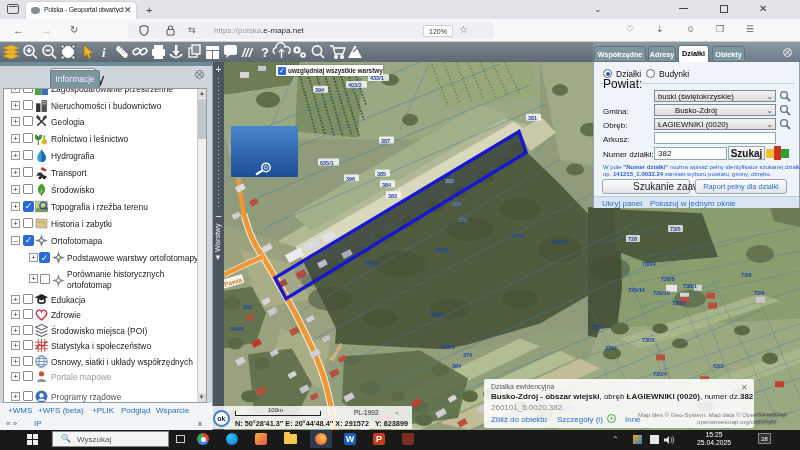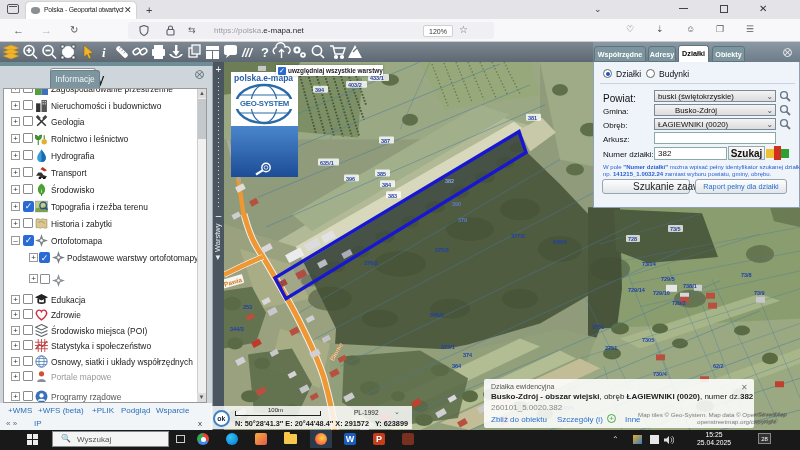--- a/index.html
+++ b/index.html
@@ -324,20 +324,21 @@
 
     <div class="abs" style="left:0;top:178px;width:200px;height:26px;">
       <span class="pm" style="left:25px;top:7px;">+</span>
           <span class="cb" style="left:36px;top:7px;"></span>
       <svg class="licon" style="left:48px;top:7px;" viewBox="0 0 12 12">
             <g fill="#8a8f94">
               <polygon points="6,0 7.5,4.5 12,6 7.5,7.5 6,12 4.5,7.5 0,6 4.5,4.5"></polygon>
             </g>
             <circle cx="6" cy="6" r="1.6" fill="#fff" stroke="#8a8f94" stroke-width="0.6"></circle>
           </svg>
+      <span class="lbl" style="left:63px;top:2px;">Porównanie historycznych<br>ortofotomap</span>
     </div>
 
     <div class="abs" style="left:0;top:204px;width:200px;height:16px;">
       <span class="pm">+</span>
           <span class="cb"></span>
       <svg class="licon" viewBox="0 0 12 12">
             <polygon points="6,1 12,4 6,7 0,4" fill="#222"></polygon>
             <path d="M3,5.5 L3,8.5 C3,9.5 9,9.5 9,8.5 L9,5.5" fill="none" stroke="#222" stroke-width="1.6"></path>
           </svg>
       <span class="lbl">Edukacja</span>
@@ -758,34 +759,20 @@
     <rect x="221" y="278" width="23" height="9" fill="#fff" opacity="0.9" rx="1"></rect>
     <text x="224" y="285.5" font-size="6.5" fill="#d07a1a" font-weight="bold" font-family="Liberation Sans,sans-serif">Pawia</text>
   </g>
 
   <text x="320" y="364" font-size="6.5" fill="#fff" stroke="#c87018" stroke-width="0.3" font-weight="bold" transform="rotate(-60 326 352)" font-family="Liberation Sans,sans-serif">Błonie</text>
 
   <text x="639" y="418" font-size="6.2" fill="#555" opacity="0.85" font-family="Liberation Sans,sans-serif">Map tiles © Geo-System. Map data © OpenStreetMap</text>
   <text x="698" y="425" font-size="6.2" fill="#555" opacity="0.85" font-family="Liberation Sans,sans-serif">openstreetmap.org/copyright</text>
 </svg>
 
-<div class="abs" style="left:231px;top:72px;width:67px;height:54px;background:#fff;">
-
-  <div class="abs" style="left:3px;top:1px;width:62px;overflow:hidden;font-size:8.5px;font-weight:bold;color:#2a5fa8;white-space:nowrap;">polska.e-mapa</div>
-
-  <svg class="abs" style="left:3px;top:11px;" width="61" height="42" viewBox="0 0 61 42">
-    <ellipse cx="30" cy="21" rx="28" ry="19" fill="none" stroke="#2a6aa8" stroke-width="2.4"></ellipse>
-    <ellipse cx="30" cy="21" rx="13" ry="19" fill="none" stroke="#2a6aa8" stroke-width="1.2"></ellipse>
-    <line x1="6" y1="12" x2="54" y2="12" stroke="#2a6aa8" stroke-width="1.2"></line>
-    <line x1="6" y1="30" x2="54" y2="30" stroke="#2a6aa8" stroke-width="1.2"></line>
-    <line x1="2" y1="21" x2="58" y2="21" stroke="#2a6aa8" stroke-width="1"></line>
-    <rect x="0" y="16" width="61" height="10" fill="#fff"></rect>
-  </svg>
-  <div class="abs" style="left:0;top:27px;width:67px;text-align:center;font-size:7.8px;font-weight:bold;color:#2a6aa8;letter-spacing:-0.3px;">GEO-SYSTEM</div>
-</div>
 
 <div class="abs" style="left:231px;top:126px;width:67px;height:51px;background:linear-gradient(#4a86cc,#1c4d96);color:#fff;text-align:center;">
   <svg style="position:absolute;left:23px;top:36px;" width="20" height="14" viewBox="0 0 20 14">
     <circle cx="12" cy="5.5" r="4.2" fill="none" stroke="#fff" stroke-width="1.4"></circle>
     <circle cx="12" cy="5.5" r="1.8" fill="none" stroke="#fff" stroke-width="0.8"></circle>
     <line x1="8.6" y1="8.4" x2="2" y2="12.5" stroke="#fff" stroke-width="2.2"></line>
   </svg>
 </div>
 
 <div class="abs" style="left:276px;top:65px;width:107px;height:11px;background:#fff;box-shadow:0 0 2px rgba(0,0,0,.3);">
@@ -798,21 +785,21 @@
 
   <div class="abs" style="left:9px;top:7px;width:9px;height:9px;border:1px solid #666;border-radius:50%;background:#fff;">
     <div style="position:absolute;left:1.5px;top:1.5px;width:4px;height:4px;background:#1a56c4;border-radius:50%;"></div>
   </div>
   <div class="abs" style="left:22px;top:7px;font-size:8.5px;color:#111;">Działki</div>
 
   <div class="abs" style="left:52px;top:7px;width:9px;height:9px;border:1px solid #666;border-radius:50%;background:#fff;"></div>
   <div class="abs" style="left:65px;top:7px;font-size:8.5px;color:#111;">Budynki</div>
   <div class="abs" style="left:6px;top:21px;width:195px;border-top:1px solid #c8d4e0;"></div>
 
-  <div class="abs" style="left:9px;top:31px;font-size:10px;color:#111;">Powiat:</div>
+  <div class="abs" style="left:9px;top:15px;font-size:12px;color:#111;">Powiat:</div>
   <div class="abs" style="left:60px;top:28px;width:122px;height:12px;background:linear-gradient(#f4f4f4,#dcdcdc);border:1px solid #7a8a99;font-size:7.8px;color:#111;line-height:11px;padding-left:3px;">buski (świętokrzyskie)<span style="position:absolute;right:2px;color:#556;">⌄</span></div>
   <svg class="abs" style="left:185px;top:28px;" width="12" height="12" viewBox="0 0 12 12">
         <circle cx="5" cy="5" r="3.4" fill="none" stroke="#6a7684" stroke-width="1.4"></circle>
         <line x1="7.6" y1="7.6" x2="11" y2="11" stroke="#6a7684" stroke-width="1.8"></line>
       </svg>
 
   <div class="abs" style="left:9px;top:45px;font-size:8px;color:#111;">Gmina:</div>
   <div class="abs" style="left:60px;top:42px;width:122px;height:12px;background:linear-gradient(#f4f4f4,#dcdcdc);border:1px solid #7a8a99;font-size:7.8px;color:#111;line-height:11px;padding-left:20px;">Busko-Zdrój<span style="position:absolute;right:2px;color:#556;">⌄</span></div>
   <svg class="abs" style="left:185px;top:42px;" width="12" height="12" viewBox="0 0 12 12">
         <circle cx="5" cy="5" r="3.4" fill="none" stroke="#6a7684" stroke-width="1.4"></circle>
@@ -836,20 +823,24 @@
   <div class="abs" style="left:172px;top:87px;width:8px;height:9px;background:#f0c030;"></div>
   <div class="abs" style="left:180px;top:84px;width:7px;height:14px;background:#d03020;"></div>
   <div class="abs" style="left:187px;top:87px;width:8px;height:9px;background:#30a030;"></div>
 
   <div class="abs" style="left:9px;top:102px;width:198px;font-size:6px;color:#2a5fd0;line-height:7.2px;white-space:nowrap;">W pole <b>"Numer działki"</b> można wpisać pełny identyfikator szukanej działki<br>np. <b>141215_1.0032.24</b> zamiast wyboru powiatu, gminy, obrębu.</div>
 
   <div class="abs" style="left:8px;top:117px;width:88px;height:15px;background:linear-gradient(#fdfdfd,#e2e6ea);border:1px solid #98a4b0;border-radius:3px;font-size:10px;color:#222;text-align:center;line-height:14px;white-space:nowrap;padding-left:30px;">Szukanie zaawansowane</div>
 
   <div class="abs" style="left:101px;top:117px;width:92px;height:15px;background:linear-gradient(#fdfdfd,#e2e6ea);border:1px solid #98a4b0;border-radius:3px;font-size:7.3px;color:#2a6fd0;text-align:center;line-height:14px;white-space:nowrap;">Raport pełny dla działki</div>
 
+  <div class="abs" style="left:0;top:134px;width:205px;height:12px;background:#d9e6f2;border-top:1px solid #b8c8d8;">
+    <span style="position:absolute;left:8px;top:2px;font-size:8px;color:#2a6fd0;">Ukryj panel</span>
+    <span style="position:absolute;left:56px;top:2px;font-size:8px;color:#2a6fd0;">Pokazuj w jednym oknie</span>
+  </div>
 </div>
 
 <div class="abs" style="left:593px;top:42px;width:211px;height:20px;background:linear-gradient(#8b99a5,#6d7c89);">
   <div class="abs" style="left:1px;top:4px;width:52px;height:16px;background:#7d959e;border:1px solid #5f757e;border-radius:3px 3px 0 0;font-size:7.2px;color:#fff;text-align:center;line-height:15px;font-weight:bold;">Współrzędne</div>
   <div class="abs" style="left:55px;top:4px;width:28px;height:16px;background:#7d959e;border:1px solid #5f757e;border-radius:3px 3px 0 0;font-size:7.2px;color:#fff;text-align:center;line-height:15px;font-weight:bold;">Adresy</div>
   <div class="abs" style="left:85px;top:3px;width:31px;height:17px;background:#fff;border:1px solid #5f757e;border-bottom:none;border-radius:3px 3px 0 0;font-size:7.2px;color:#000;text-align:center;line-height:16px;font-weight:bold;">Działki</div>
   <div class="abs" style="left:119px;top:4px;width:33px;height:16px;background:#7d959e;border:1px solid #5f757e;border-radius:3px 3px 0 0;font-size:7.2px;color:#fff;text-align:center;line-height:15px;font-weight:bold;">Obiekty</div>
   <div class="abs" style="left:190px;top:5px;font-size:9px;color:#f0f0f0;">⨂</div>
 </div>
 

